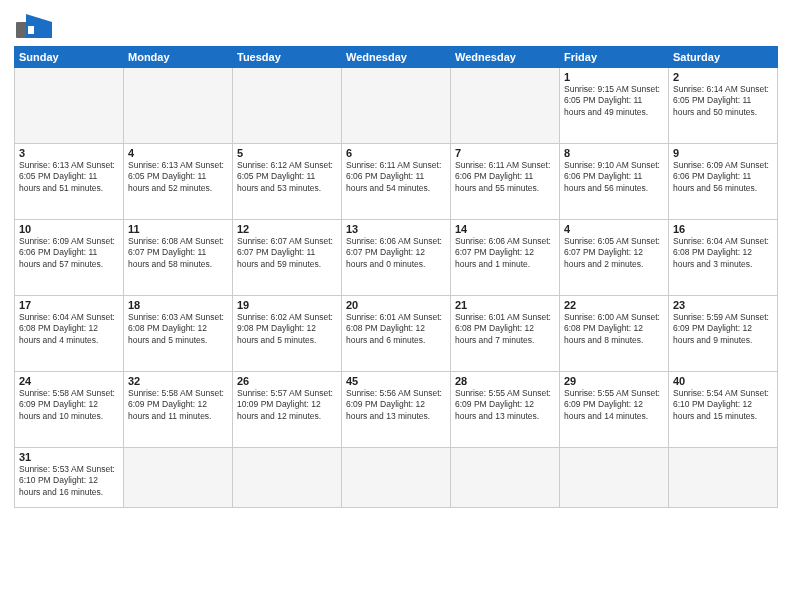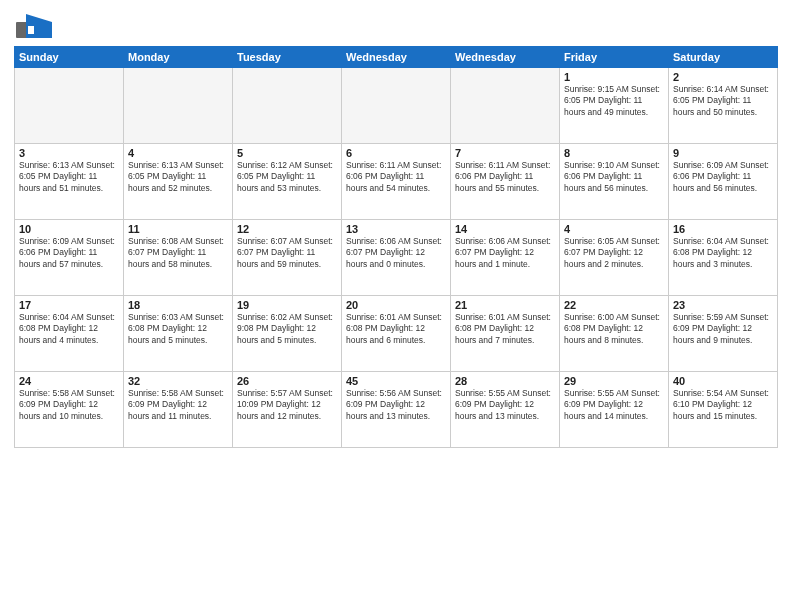--- a/index.html
+++ b/index.html
@@ -344,15 +344,30 @@
 and 14 minutes.</div>
           </td>
           <td>
             <span class="day-num">40</span>
             <div class="day-info">Sunrise: 5:54 AM
 Sunset: 6:10 PM
 Daylight: 12 hours
 and 15 minutes.</div>
           </td>
         </tr>
+        <tr class="last-row">
+          <td>
+            <span class="day-num">31</span>
+            <div class="day-info">Sunrise: 5:53 AM
+Sunset: 6:10 PM
+Daylight: 12 hours
+and 16 minutes.</div>
+          </td>
+          <td class="empty"></td>
+          <td class="empty"></td>
+          <td class="empty"></td>
+          <td class="empty"></td>
+          <td class="empty"></td>
+          <td class="empty"></td>
+        </tr>
       </tbody>
   </table>
 </div>
 
 </body></html>

